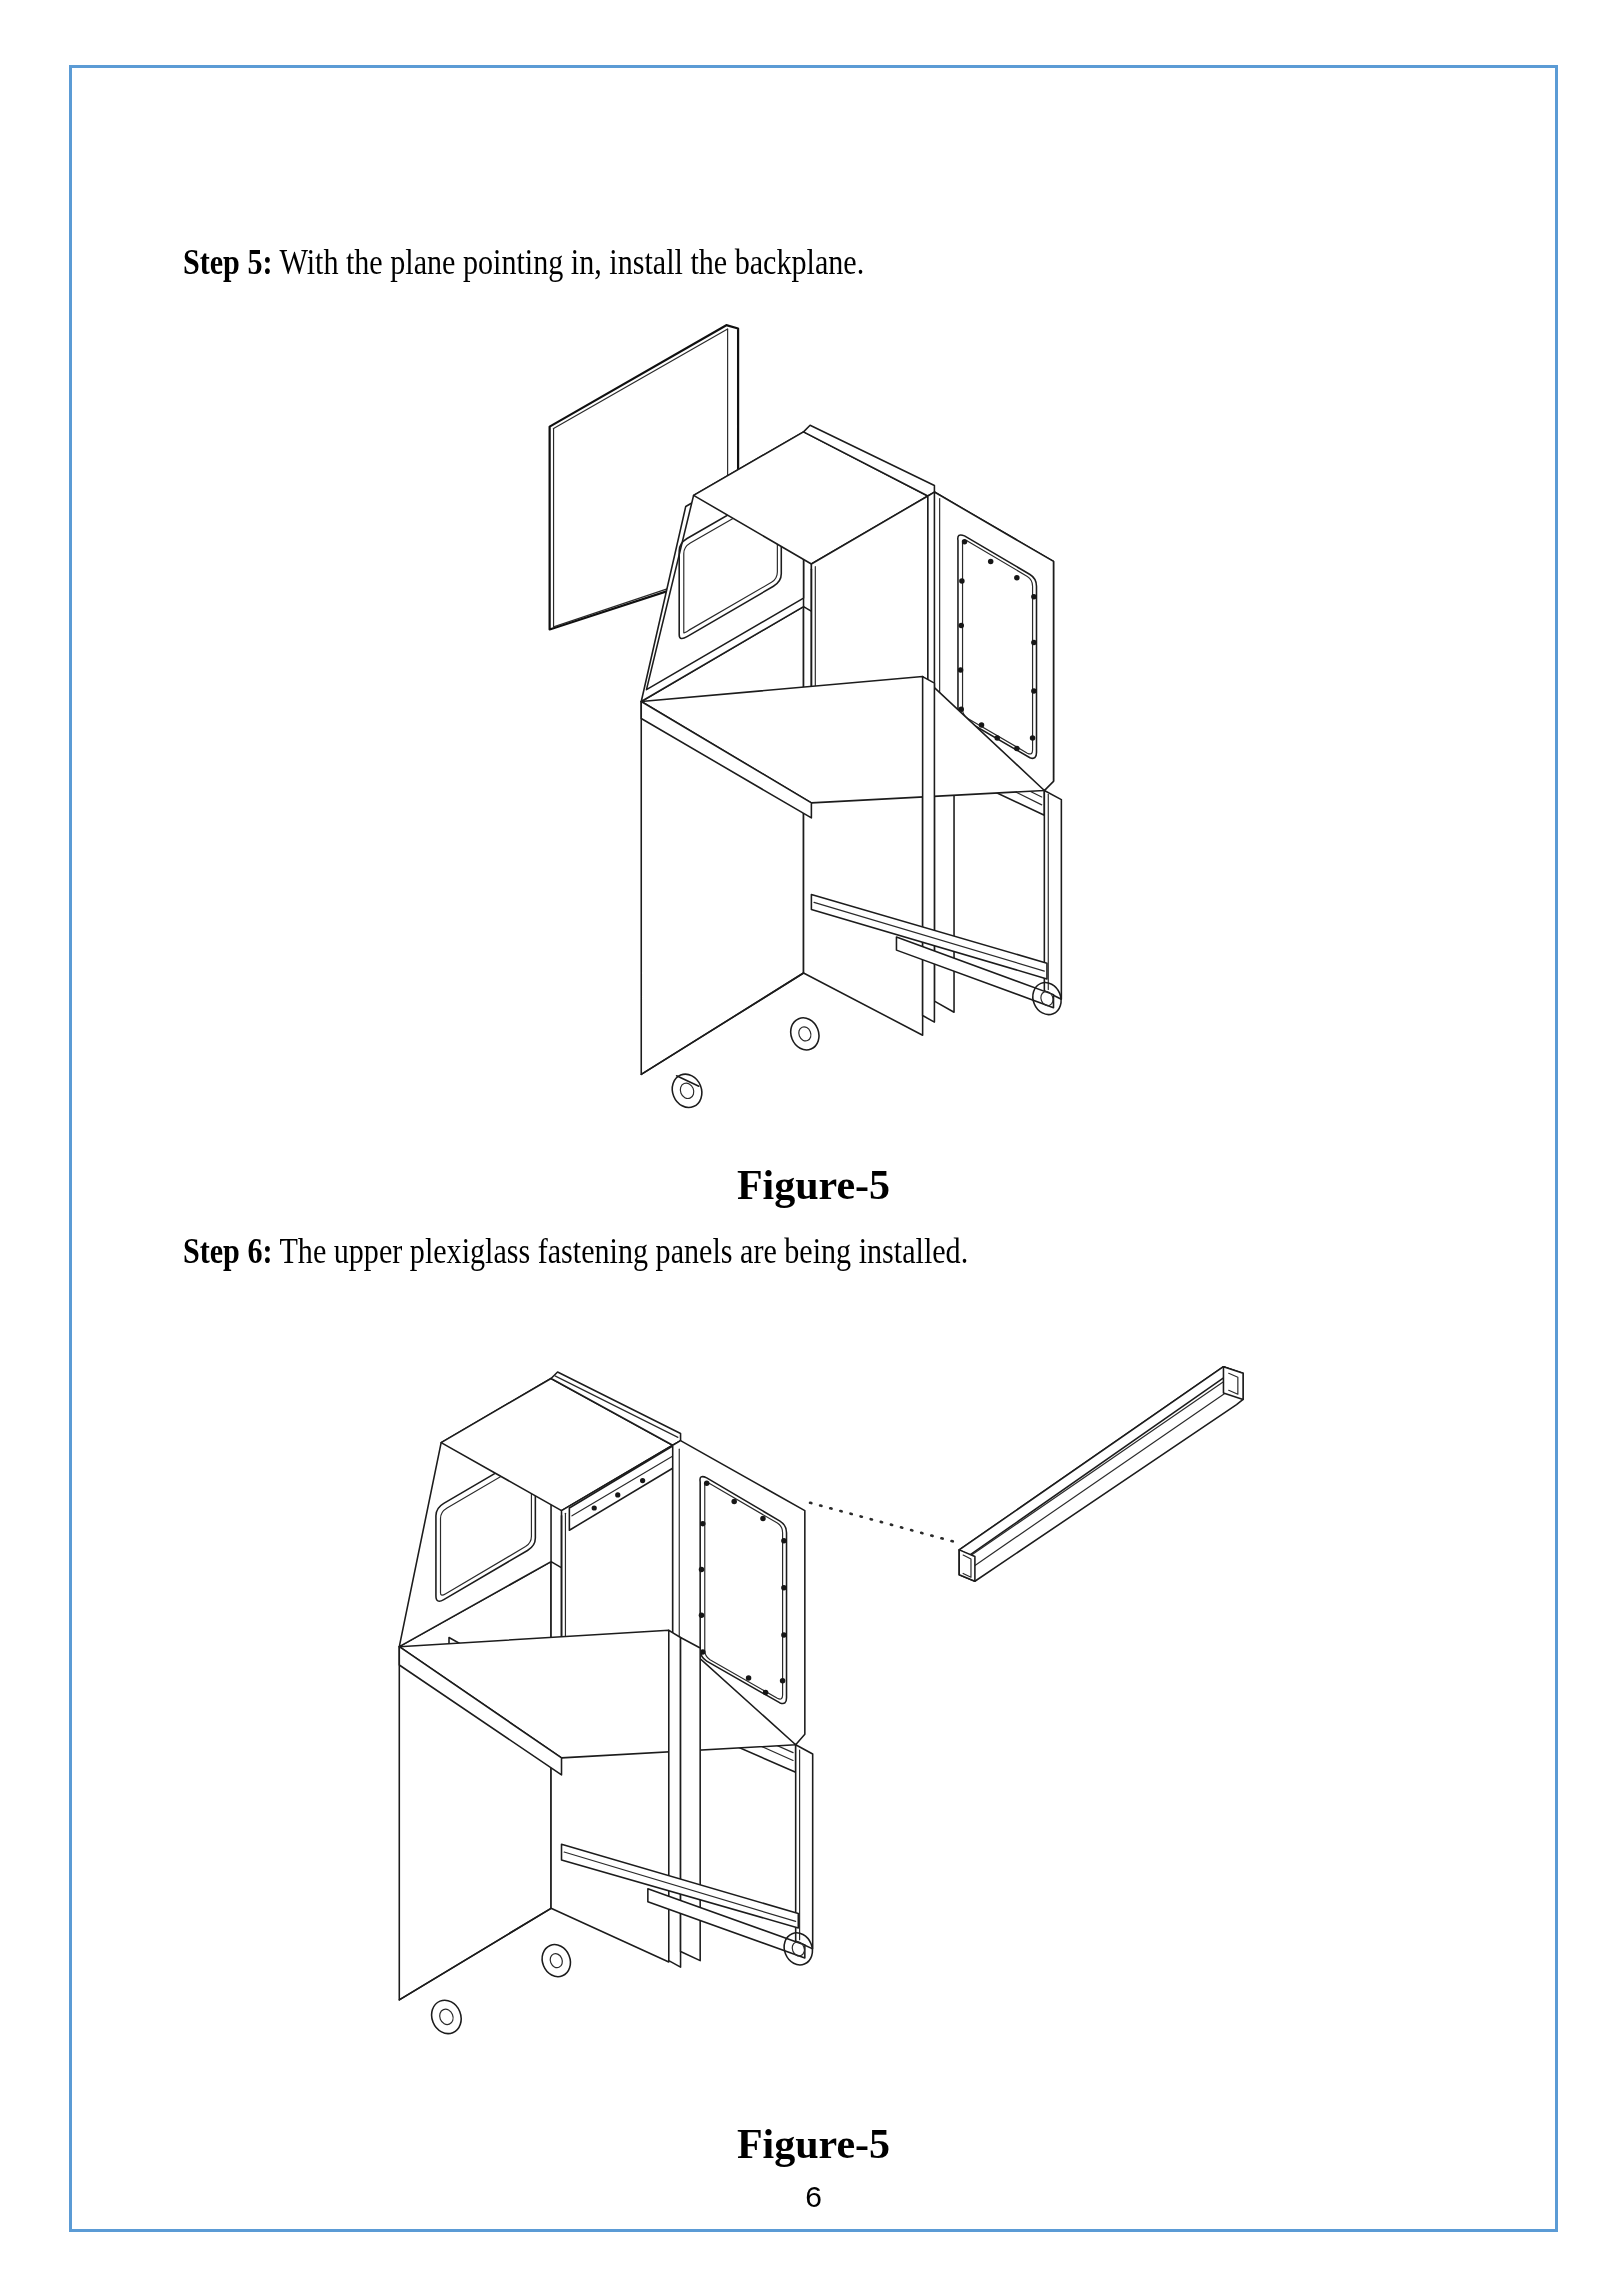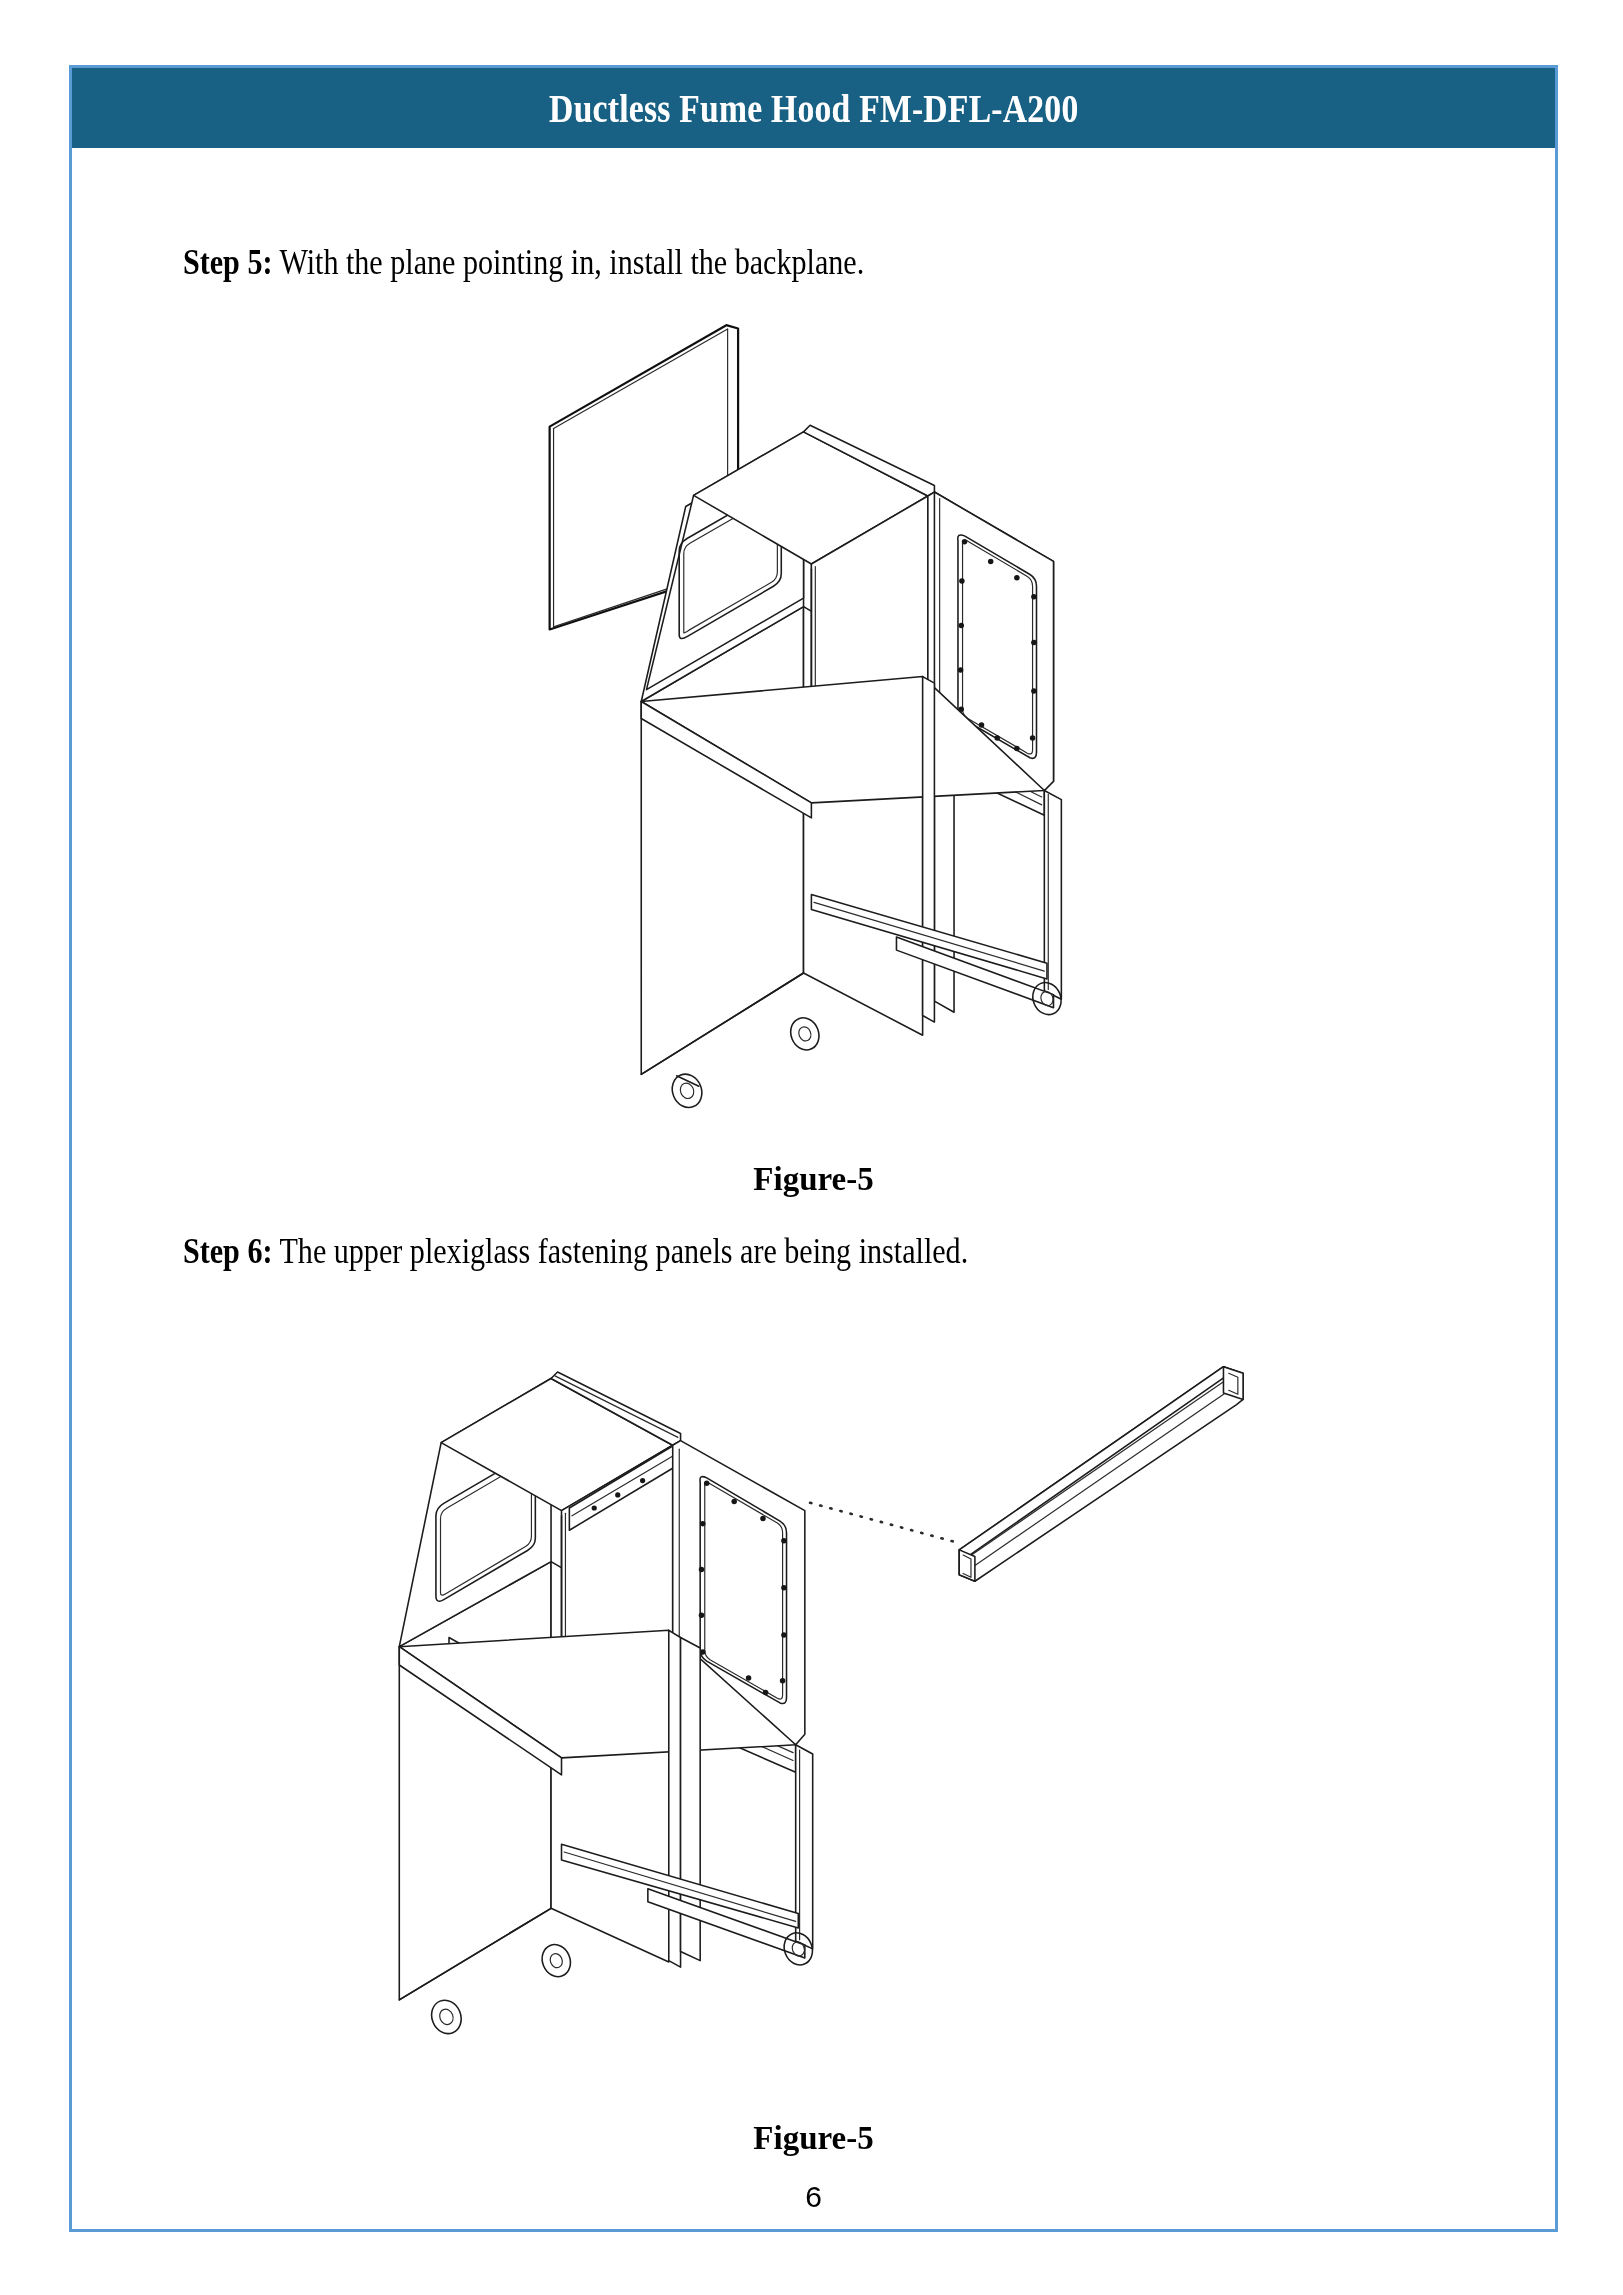--- a/index.html
+++ b/index.html
@@ -76,21 +76,21 @@
   }
   .step-5 { top: 95px; }
   .step-6 { top: 1084px; }
 
   .fig-caption {
     position: absolute;
     width: 100%;
     text-align: center;
     font-family: "Liberation Serif", serif;
     font-weight: bold;
-    font-size: 33px;
+    font-size: 42px;
     color: #000000;
   }
   .fig-5-cap { top: 1013px; }
   .fig-6-cap { top: 1972px; }
 
   .page-number {
     position: absolute;
     width: 100%;
     top: 2032px;
     text-align: center;
@@ -113,23 +113,20 @@
   .face-b { fill: #ffffff; stroke: #101010; stroke-width: 3.4; stroke-linejoin: round; }
   .dash { fill: none; stroke: #2b2b2b; stroke-width: 4; stroke-linecap: round;
           stroke-dasharray: 2 14; }
   .hole { fill: #161616; }
 </style>
 </head>
 <body>
 
 <div class="page-border">
 
-  <div class="header-band">
-    <div class="header-title">Ductless Fume Hood FM-DFL-A200</div>
-  </div>
 
   <div class="content">
 
     <div class="step-line step-5">
       <span class="step-label">Step 5:</span><span> With the plane pointing in, install the backplane.</span>
     </div>
 
     <div class="figure fig-5">
       <svg viewBox="0 0 1140 1320" xmlns="http://www.w3.org/2000/svg">
 

